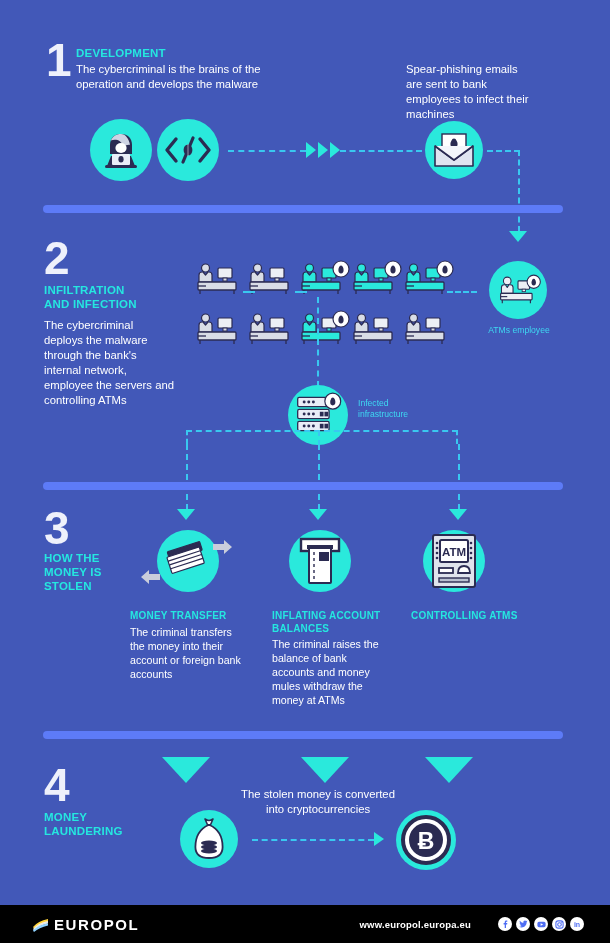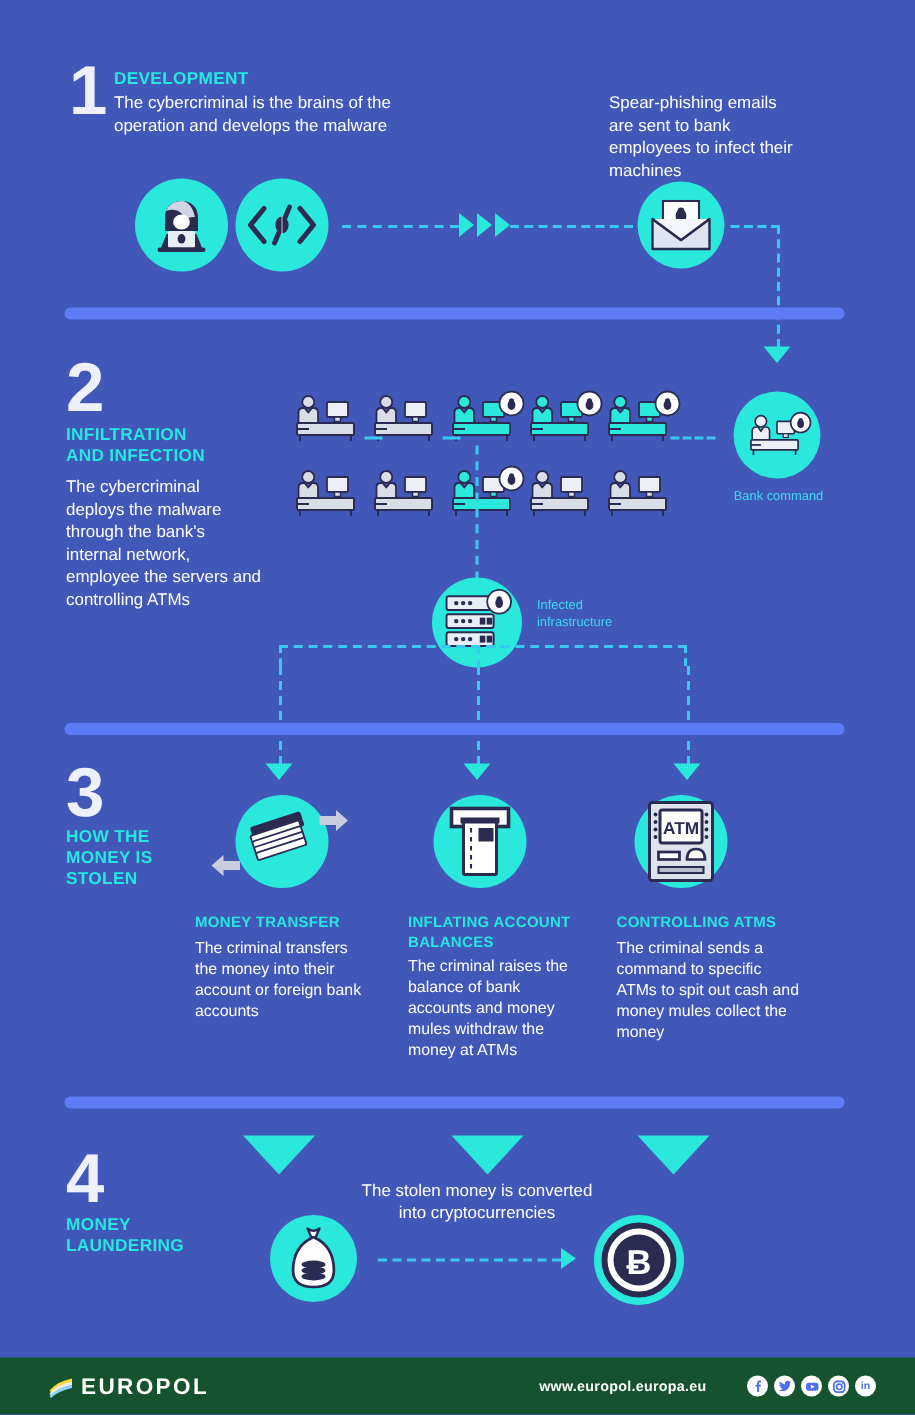--- a/index.html
+++ b/index.html
@@ -69,21 +69,21 @@
     border-top:26px solid #2ae9dc;
   }
   .tri-right {
     width:0;height:0;border-top:7px solid transparent;border-bottom:7px solid transparent;
     border-left:10px solid #2ae9dc;
   }
 
   
   .footer {
     position:absolute; left:0; bottom:0; width:610px; height:38px;
-    background:#14532d; display:flex; align-items:center;
+    background:#000000; display:flex; align-items:center;
   }
   .footer-url {
     color:#ffffff; font-size:9.5px; font-weight:bold; letter-spacing:.2px;
   }
   .soc {
     width:14px;height:14px;border-radius:50%;background:#ffffff;
     display:flex;align-items:center;justify-content:center;
     color:#4f6ef4; font-size:9px; font-weight:bold;
   }
   .euro-word {
@@ -316,21 +316,21 @@
       <rect x="34" y="16" width="4" height="3" fill="#eceff5" stroke="#2b2b52" stroke-width="1"></rect>
       <rect x="8" y="21" width="38" height="8" rx="1" fill="#eceff5" stroke="#2b2b52" stroke-width="1.4"></rect>
       <line x1="8" y1="25" x2="16" y2="25" stroke="#2b2b52" stroke-width="1.4"></line>
       <line x1="10" y1="29" x2="10" y2="33" stroke="#2b2b52" stroke-width="1.4"></line>
       <line x1="44" y1="29" x2="44" y2="33" stroke="#2b2b52" stroke-width="1.4"></line>
       <circle cx="48" cy="7" r="8" fill="#ffffff" stroke="#2b2b52" stroke-width="1.3"></circle>
       <ellipse cx="48" cy="8" rx="2.7" ry="3.5" fill="#2b2b52"></ellipse>
       <ellipse cx="48" cy="5.1" rx="1.8" ry="1.8" fill="#2b2b52"></ellipse>
     </svg>
   </div>
-  <div class="abs cap" style="left:483px; top:325px; width:72px; text-align:center;">Bank command</div>
+  <div class="abs cap" style="left:483px; top:325px; width:72px; text-align:center;">ATMs employee</div>
 
   <div class="abs circ" style="left:288px; top:385px; width:60px; height:60px;">
     <svg width="48" height="42" viewBox="0 0 52 42">
       <rect x="4" y="2" width="34" height="10" rx="1.6" fill="#e9edf7" stroke="#2b2b52" stroke-width="1.4"></rect>
       <rect x="4" y="15" width="34" height="10" rx="1.6" fill="#e9edf7" stroke="#2b2b52" stroke-width="1.4"></rect>
       <rect x="4" y="28" width="34" height="10" rx="1.6" fill="#e9edf7" stroke="#2b2b52" stroke-width="1.4"></rect>
       <circle cx="11" cy="7" r="1.6" fill="#2b2b52"></circle>
         <circle cx="16" cy="7" r="1.6" fill="#2b2b52"></circle>
         <circle cx="21" cy="7" r="1.6" fill="#2b2b52"></circle>
       <circle cx="11" cy="20" r="1.6" fill="#2b2b52"></circle>
@@ -428,21 +428,20 @@
     <div class="col-title">MONEY TRANSFER</div>
     <div class="col-body" style="margin-top:2px;">The criminal transfers the money into their account or foreign bank accounts</div>
   </div>
   <div class="abs" style="left:272px; top:610px; width:118px;">
     <div class="col-title">INFLATING ACCOUNT</div>
     <div class="col-title">BALANCES</div>
     <div class="col-body" style="margin-top:2px;">The criminal raises the balance of bank accounts and money mules withdraw the money at ATMs</div>
   </div>
   <div class="abs" style="left:411px; top:610px; width:122px;">
     <div class="col-title">CONTROLLING ATMs</div>
-    <div class="col-body" style="margin-top:2px;">The criminal sends a command to specific ATMs to spit out cash and money mules collect the money</div>
   </div>
 
   <div class="abs divider" style="top:731px;"></div>
 
   <div class="abs tri-down-big" style="left:162px; top:757px;"></div>
   <div class="abs tri-down-big" style="left:301px; top:757px;"></div>
   <div class="abs tri-down-big" style="left:425px; top:757px;"></div>
 
   <div class="abs" style="left:44px; top:765px;">
     <div class="step-num">4</div>

